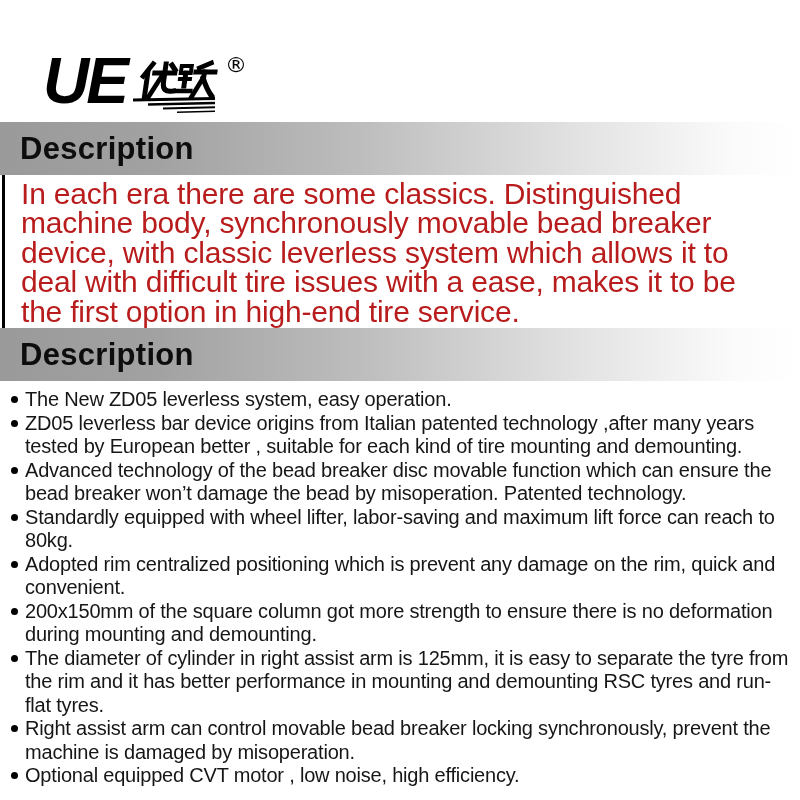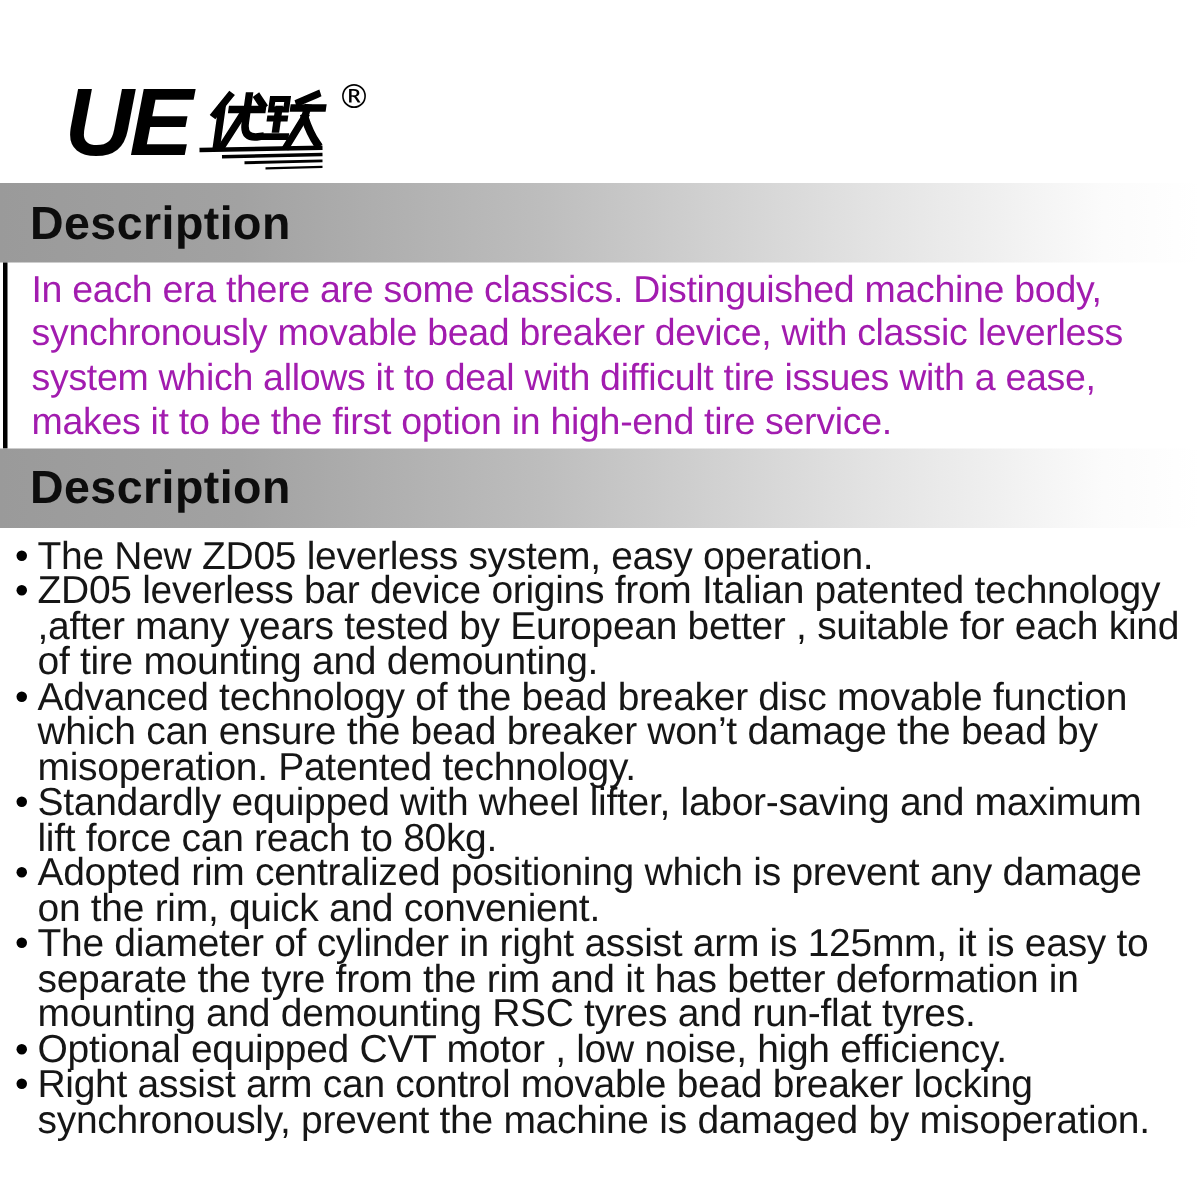--- a/index.html
+++ b/index.html
@@ -34,31 +34,31 @@
   }
   
   .desc-block {
     margin:0 6px 0 2px;
     border-left:3px solid #000000;
     padding:4px 10px 2px 16px;
     box-sizing:border-box;
   }
   .desc-block p {
     margin:0;
-    font-size:25px;
+    font-size:30px;
     line-height:29.4px;
     letter-spacing:-0.2px;
-    color:#a21caf;
+    color:#b91c1c;
   }
   
   ul.highlights {
     list-style:none;
     margin:7px 10px 0 8px;
     padding:0;
-    font-size:26px;
+    font-size:20px;
     line-height:23.5px;
     letter-spacing:-0.2px;
     color:#161616;
   }
   ul.highlights li {
     position:relative;
     padding-left:17px;
     margin:0;
   }
   ul.highlights .dot {
@@ -144,28 +144,32 @@
     <li>
       <span class="dot"></span>
       <span>Standardly equipped with wheel lifter, labor-saving and maximum lift force can reach to 80kg.</span>
     </li>
 
     <li>
       <span class="dot"></span>
       <span>Adopted rim centralized positioning which is prevent any damage on the rim, quick and convenient.</span>
     </li>
 
+    <li>
+      <span class="dot"></span>
+      <span>200x150mm of the square column got more strength to ensure there is no deformation during mounting and demounting.</span>
+    </li>
 
     <li>
       <span class="dot"></span>
-      <span>The diameter of cylinder in right assist arm is 125mm, it is easy to separate the tyre from the rim and it has better deformation in mounting and demounting RSC tyres and run-flat tyres.</span>
+      <span>The diameter of cylinder in right assist arm is 125mm, it is easy to separate the tyre from the rim and it has better performance in mounting and demounting RSC tyres and run-flat tyres.</span>
+    </li>
+
+    <li>
+      <span class="dot"></span>
+      <span>Right assist arm can control movable bead breaker locking synchronously, prevent the machine is damaged by misoperation.</span>
     </li>
 
     <li>
       <span class="dot"></span>
       <span>Optional equipped CVT motor , low noise, high efficiency.</span>
     </li>
-
-    <li>
-      <span class="dot"></span>
-      <span>Right assist arm can control movable bead breaker locking synchronously, prevent the machine is damaged by misoperation.</span>
-    </li>
   </ul>
 
 </body></html>

